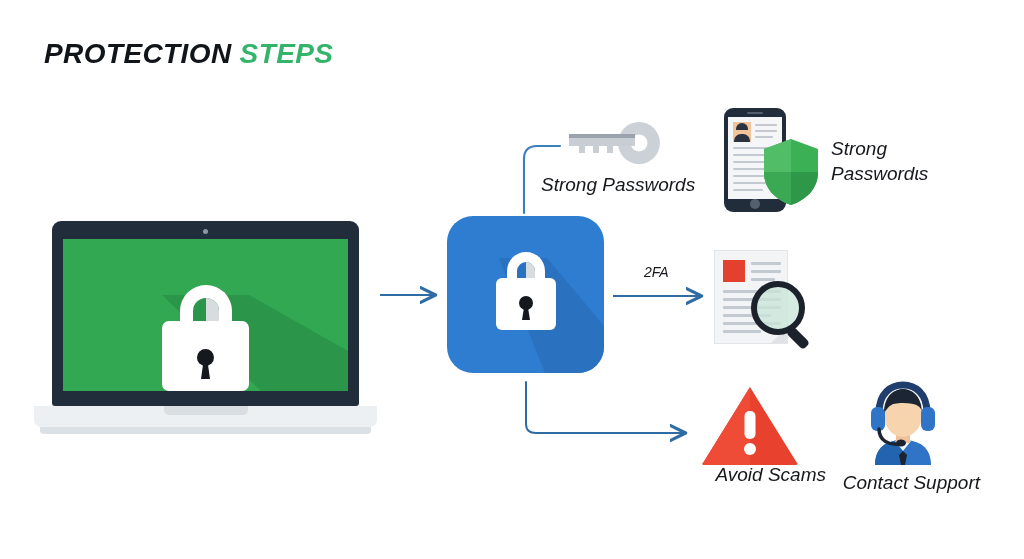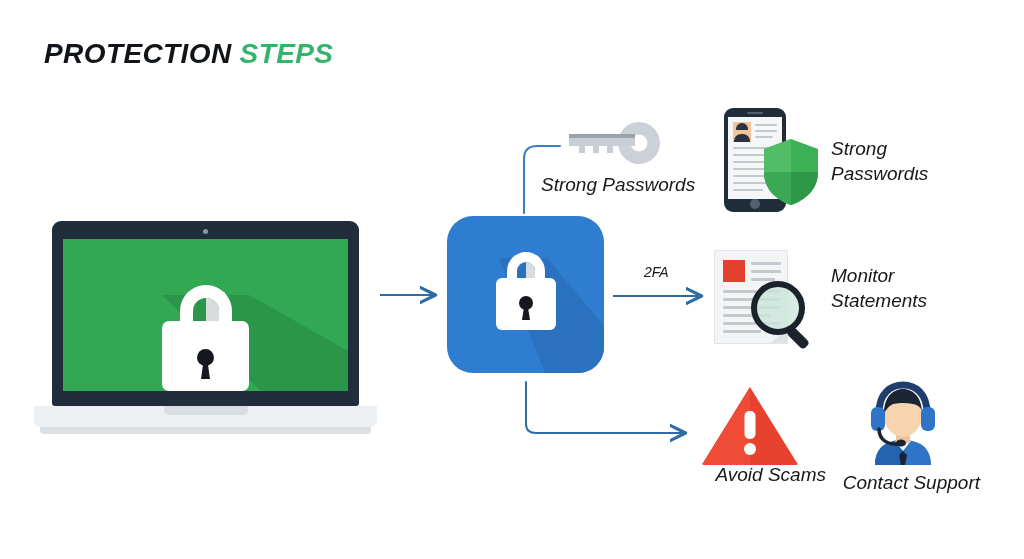--- a/index.html
+++ b/index.html
@@ -297,22 +297,20 @@
       <div class="doc-line" style="left:8px;  top:79px; width:38px;"></div>
       <div class="doc-fold"></div>
     </div>
     <svg style="position:absolute;left:36px;top:30px;width:70px;height:70px" viewBox="0 0 70 70">
       <circle cx="28" cy="28" r="24" fill="#c8e6d8" fill-opacity="0.75"></circle>
       <circle cx="28" cy="28" r="24" fill="none" stroke="#1b222c" stroke-width="6"></circle>
       <rect x="43" y="46" width="10" height="24" rx="4" fill="#1b222c" transform="rotate(-45 48 58)"></rect>
     </svg>
   </div>
 
-  <div class="label" style="left:831px; top:263px; width:190px;">Monitor
-Statements</div>
 
   <div id="warn">
     <svg viewBox="0 0 96 80" style="width:96px;height:80px">
       <path d="M48,2 L95,78 Q97,80 93,80 L3,80 Q-1,80 1,78 Z" fill="#e8412e"></path>
       <path d="M48,2 L1,78 Q-1,80 3,80 L48,80 Z" fill="#ef4c38"></path>
       <rect x="42.5" y="26" width="11" height="28" rx="5" fill="#ffffff"></rect>
       <circle cx="48" cy="64" r="6" fill="#ffffff"></circle>
     </svg>
   </div>
 

